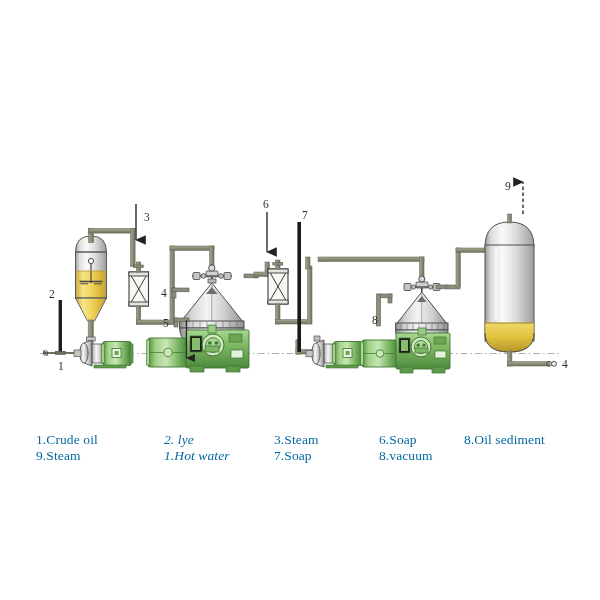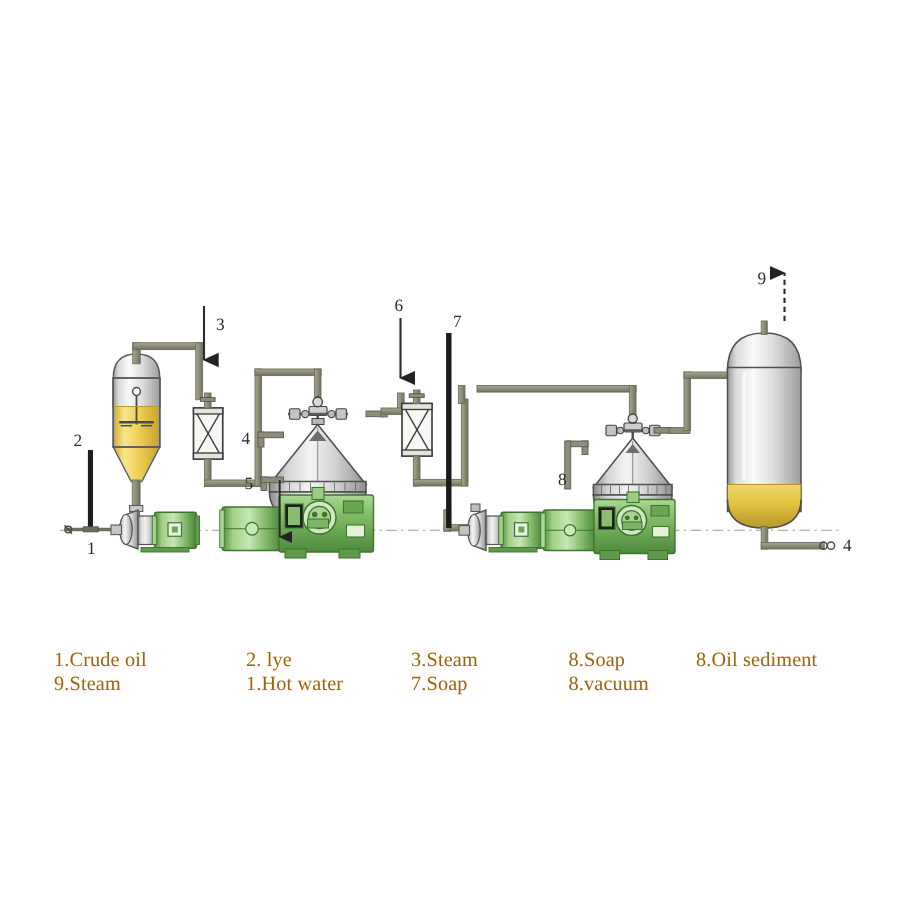--- a/index.html
+++ b/index.html
@@ -36,26 +36,26 @@
   }
   .legend-row {
     display: flex;
     flex-direction: row;
     align-items: baseline;
     height: 16px;
   }
   .legend-cell {
     font-family: "Liberation Serif", "DejaVu Serif", serif;
     font-size: 13.5px;
-    color: #a16207;
+    color: #0369a1;
     white-space: nowrap;
     letter-spacing: 0.1px;
   }
   .lc0 { width: 128px; }
-  .lc1 { width: 110px; }
+  .lc1 { width: 110px; font-style: italic; }
   .lc2 { width: 105px; margin-top: 40px; }
   .lc3 { width: 85px; }
   .lc4 { width: 112px; }
   .num-label {
     position: absolute;
     font-family: "Liberation Serif", "DejaVu Serif", serif;
     font-size: 11.5px;
     color: #2b2b2b;
   }
 </style>
@@ -461,21 +461,21 @@
   <div class="num-label" style="left:302px; top:209px;">7</div>
   <div class="num-label" style="left:372px; top:314px;">8</div>
   <div class="num-label" style="left:505px; top:180px;">9</div>
   <div class="num-label" style="left:562px; top:358px;">4</div>
 
   <div class="legend-wrap">
     <div class="legend-row">
       <span class="legend-cell lc0">1.Crude oil</span>
       <span class="legend-cell lc1">2. lye</span>
       <span class="legend-cell lc2">3.Steam</span>
-      <span class="legend-cell lc3">8.Soap</span>
+      <span class="legend-cell lc3">6.Soap</span>
       <span class="legend-cell lc4">8.Oil sediment</span>
     </div>
     <div class="legend-row">
       <span class="legend-cell lc0">9.Steam</span>
       <span class="legend-cell lc1">1.Hot water</span>
       <span class="legend-cell lc2">7.Soap</span>
       <span class="legend-cell lc3">8.vacuum</span>
     </div>
   </div>
 

